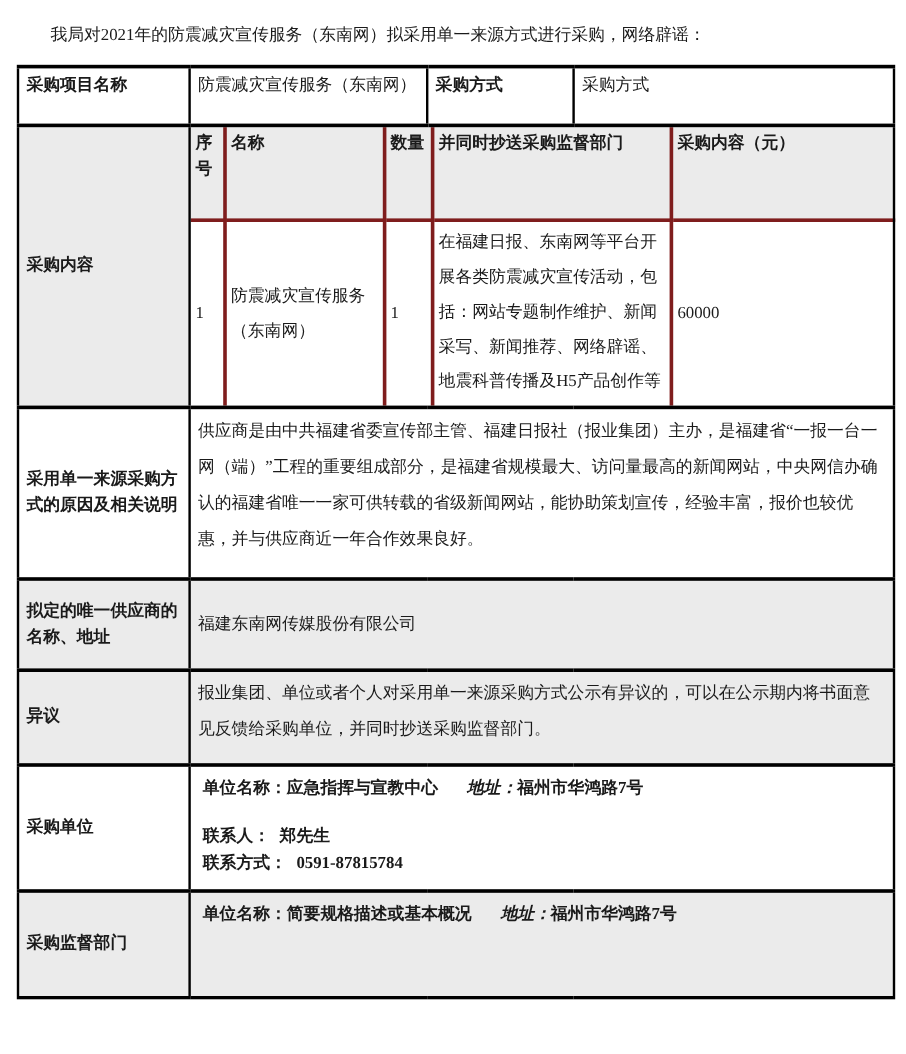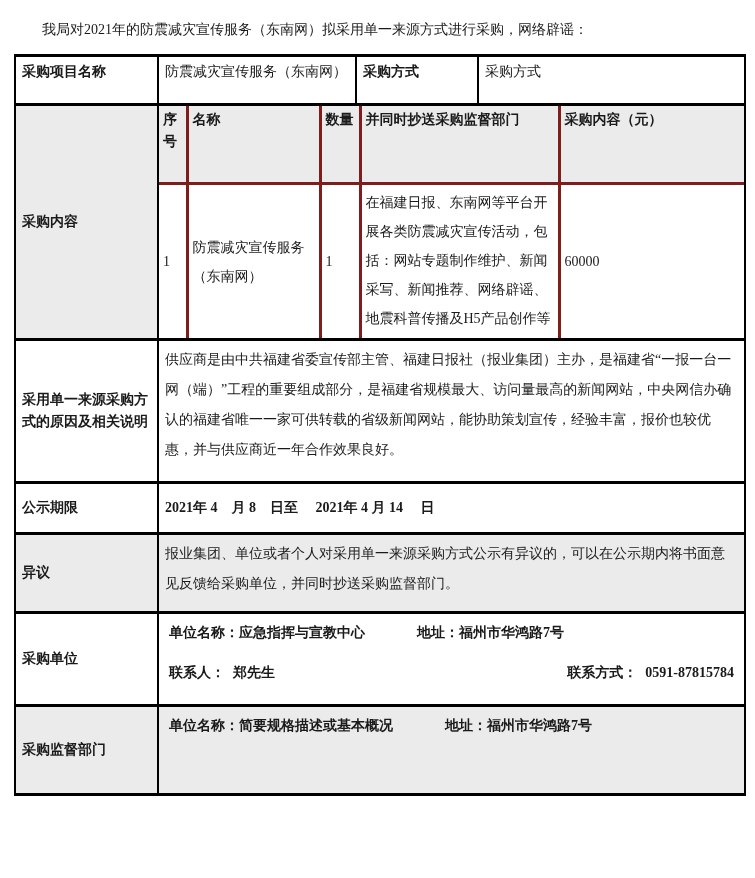--- a/index.html
+++ b/index.html
@@ -64,22 +64,23 @@
   .h68 { height: 68px; margin-left: 12px; }
   .h82 { height: 82px; border-radius: 11px; }
   .h78 { height: 78px; }
   .info-cell { padding: 8px 10px 10px 10px !important; font-weight: bold; }
   .info-line { white-space: nowrap; }
   .info-line2 {
     margin-top: 18px;
     display: flex;
     justify-content: space-between;
     align-items: baseline;
+    flex-direction: column;
   }
-  .gap-left { margin-left: 52px; }
+  .gap-left { margin-left: 24px; font-style: italic; }
   .gap-small { margin-left: 8px; }
 </style>
 </head>
 <body>
 
 <p class="intro">　　我局对2021年的防震减灾宣传服务（东南网）拟采用单一来源方式进行采购，网络辟谣：</p>
 
 <table class="outer">
   <colgroup>
     <col style="width:143px">
@@ -125,25 +126,25 @@
           </tbody>
         </table>
       </td>
     </tr>
 
     <tr>
       <td class="label h132">采用单一来源采购方式的原因及相关说明</td>
       <td colspan="3" class="vtop lh30">供应商是由中共福建省委宣传部主管、福建日报社（报业集团）主办，是福建省“一报一台一网（端）”工程的重要组成部分，是福建省规模最大、访问量最高的新闻网站，中央网信办确认的福建省唯一一家可供转载的省级新闻网站，能协助策划宣传，经验丰富，报价也较优惠，并与供应商近一年合作效果良好。</td>
     </tr>
 
+    <tr class="gray">
+      <td class="label h65">拟定的唯一供应商的名称、地址</td>
+      <td colspan="3">福建东南网传媒股份有限公司</td>
+    </tr>
 
-    <tr>
-      <td class="label h40">公示期限</td>
-      <td colspan="3" class="bold">2021年 4　月 8　日至　 2021年 4 月 14　 日</td>
-    </tr>
 
     <tr class="gray">
       <td class="label h68">异议</td>
       <td colspan="3" class="vtop lh30">报业集团、单位或者个人对采用单一来源采购方式公示有异议的，可以在公示期内将书面意见反馈给采购单位，并同时抄送采购监督部门。</td>
     </tr>
 
     <tr>
       <td class="label h82">采购单位</td>
       <td colspan="3" class="info-cell vtop">
         <div class="info-line">

